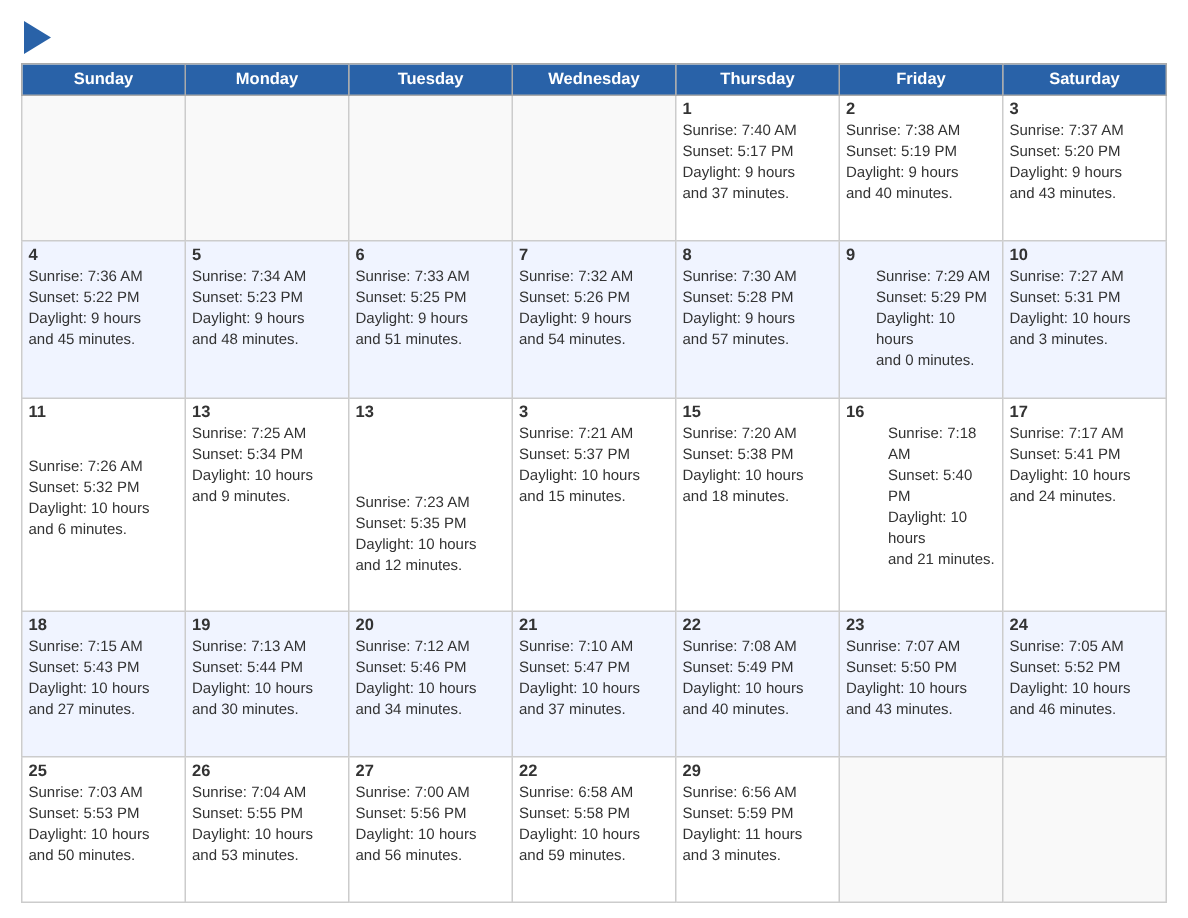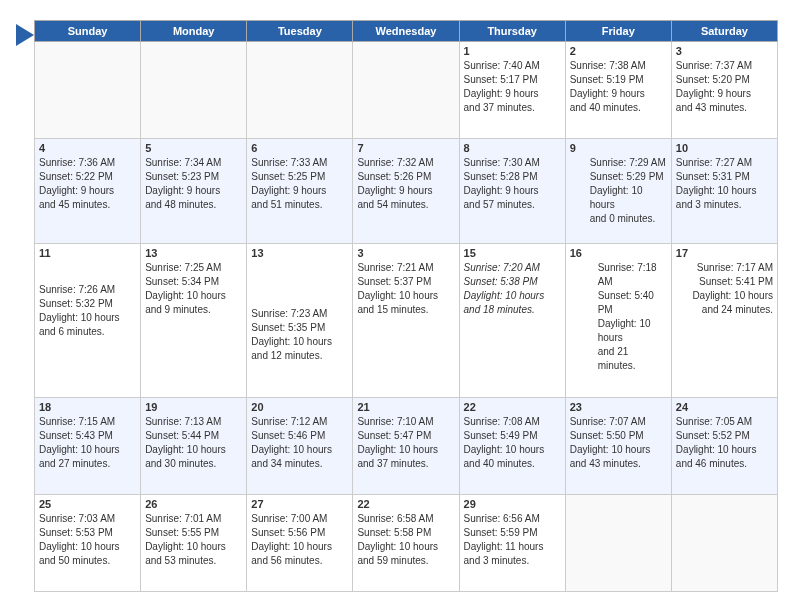--- a/index.html
+++ b/index.html
@@ -6,23 +6,23 @@
     body {
       font-family: Arial, sans-serif;
       background: #fff;
       width: 792px;
       height: 612px;
       overflow: hidden;
     }
     .page {
       width: 792px;
       height: 612px;
-      padding: 20px 14px;
+      padding: 10px 14px;
       display: flex;
-      flex-direction: row;
+      flex-direction: column;
     }
     .header {
       display: flex;
       justify-content: space-between;
       align-items: flex-start;
       margin-bottom: 6px;
     }
     .logo {
       display: flex;
       align-items: center;
@@ -234,35 +234,35 @@
           </td>
           <td>
             <span class="day-num">3</span>
             <div class="day-info" style="white-space: pre-line;">Sunrise: 7:21 AM
 Sunset: 5:37 PM
 Daylight: 10 hours
 and 15 minutes.</div>
           </td>
           <td>
             <span class="day-num">15</span>
-            <div class="day-info" style="white-space: pre-line; font-style: italic;">Sunrise: 7:20 AM
+            <div class="day-info" style="white-space: pre-line;">Sunrise: 7:20 AM
 Sunset: 5:38 PM
 Daylight: 10 hours
 and 18 minutes.</div>
           </td>
           <td>
             <span class="day-num">16</span>
             <div class="day-info" style="white-space: pre-line; margin-left: 28px;">Sunrise: 7:18 AM
 Sunset: 5:40 PM
 Daylight: 10 hours
 and 21 minutes.</div>
           </td>
           <td>
             <span class="day-num">17</span>
-            <div class="day-info" style="white-space: pre-line; text-align: right;">Sunrise: 7:17 AM
+            <div class="day-info" style="white-space: pre-line;">Sunrise: 7:17 AM
 Sunset: 5:41 PM
 Daylight: 10 hours
 and 24 minutes.</div>
           </td>
         </tr>
         <tr class="stripe">
           <td>
             <span class="day-num">18</span>
             <div class="day-info" style="white-space: pre-line;">Sunrise: 7:15 AM
 Sunset: 5:43 PM
@@ -315,21 +315,21 @@
         <tr>
           <td>
             <span class="day-num">25</span>
             <div class="day-info" style="white-space: pre-line;">Sunrise: 7:03 AM
 Sunset: 5:53 PM
 Daylight: 10 hours
 and 50 minutes.</div>
           </td>
           <td>
             <span class="day-num">26</span>
-            <div class="day-info" style="white-space: pre-line;">Sunrise: 7:01 AM
+            <div class="day-info" style="white-space: pre-line;">Sunrise: 7:04 AM
 Sunset: 5:55 PM
 Daylight: 10 hours
 and 53 minutes.</div>
           </td>
           <td>
             <span class="day-num">27</span>
             <div class="day-info" style="white-space: pre-line;">Sunrise: 7:00 AM
 Sunset: 5:56 PM
 Daylight: 10 hours
 and 56 minutes.</div>

